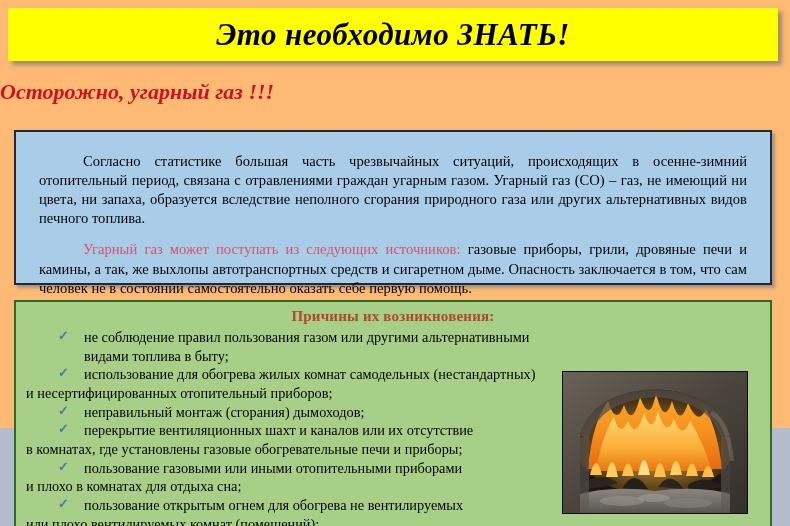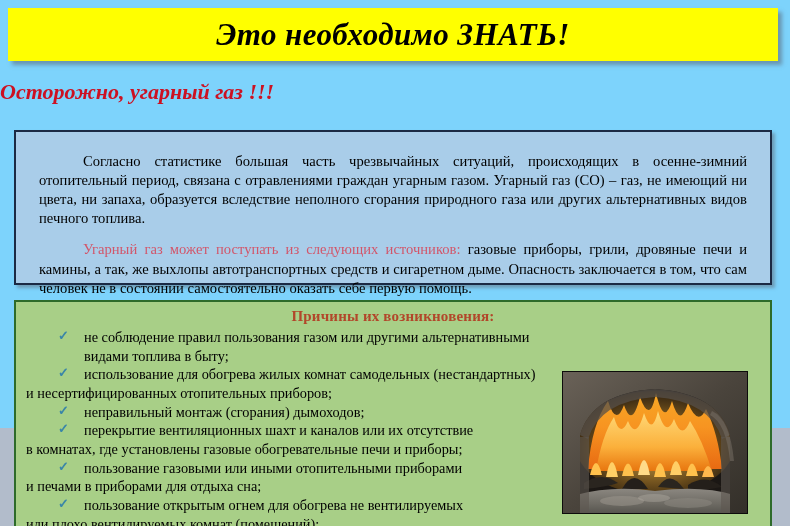--- a/index.html
+++ b/index.html
@@ -10,21 +10,21 @@
     width: 790px;
     height: 526px;
     overflow: hidden;
     background: #b2bccb;
     font-family: "Liberation Serif", "DejaVu Serif", serif;
   }
   .page {
     position: relative;
     width: 790px;
     height: 428px;
-    background: #7dd3fc;
+    background: #fdba74;
   }
 
   
   .title-banner {
     position: absolute;
     left: 8px;
     top: 8px;
     width: 770px;
     height: 53px;
     background: #ffff00;
@@ -174,38 +174,38 @@
 
       <div class="cause-line bullet">
         <span class="check-icon">✓</span>
         <span>не соблюдение правил пользования газом или другими альтернативными видами топлива в быту;</span>
       </div>
 
       <div class="cause-line bullet">
         <span class="check-icon">✓</span>
         <span>использование для обогрева жилых комнат самодельных (нестандартных)</span>
       </div>
-      <div class="cause-line cont">и несертифицированных отопительных приборов;</div>
+      <div class="cause-line cont">и несертифицированных отопительный приборов;</div>
 
       <div class="cause-line bullet">
         <span class="check-icon">✓</span>
         <span>неправильный монтаж (сгорания) дымоходов;</span>
       </div>
 
       <div class="cause-line bullet">
         <span class="check-icon">✓</span>
         <span>перекрытие вентиляционных шахт и каналов или их отсутствие</span>
       </div>
       <div class="cause-line cont">в комнатах, где установлены газовые обогревательные печи и приборы;</div>
 
       <div class="cause-line bullet">
         <span class="check-icon">✓</span>
         <span>пользование газовыми или иными отопительными приборами</span>
       </div>
-      <div class="cause-line cont">и печами в приборами для отдыха сна;</div>
+      <div class="cause-line cont">и плохо в комнатах для отдыха сна;</div>
 
       <div class="cause-line bullet">
         <span class="check-icon">✓</span>
         <span>пользование открытым огнем для обогрева не вентилируемых</span>
       </div>
       <div class="cause-line cont">или плохо вентилируемых комнат (помещений);</div>
 
     </div>
   </div>
 

